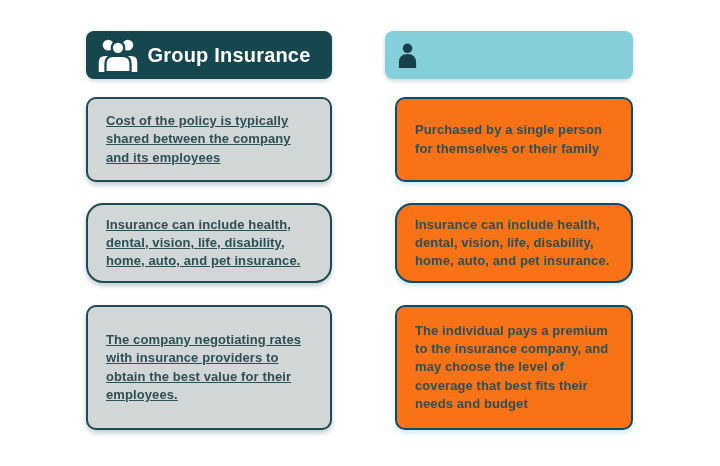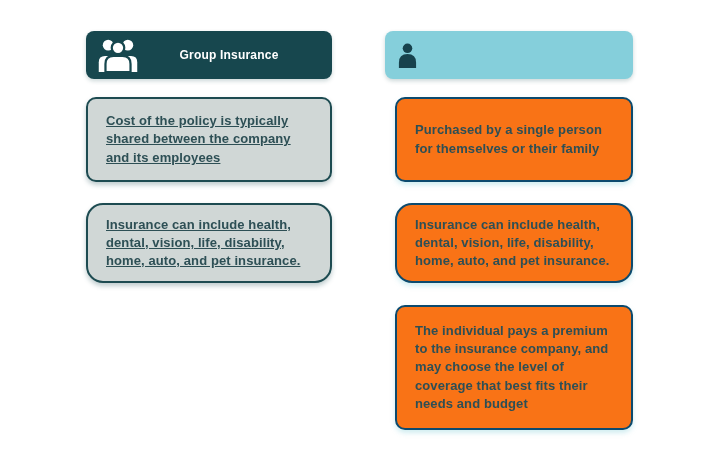--- a/index.html
+++ b/index.html
@@ -34,21 +34,21 @@
   .header-right { background: #85cfdb; color: #17424d; }
   .header .icon-box {
     flex: 0 0 auto;
     display: flex;
     align-items: center;
     justify-content: center;
   }
   .header-label {
     flex: 1 1 auto;
     text-align: center;
-    font-size: 12px;
+    font-size: 20px;
     font-weight: 700;
     letter-spacing: 0.2px;
     white-space: nowrap;
   }
 
   .card {
     box-sizing: border-box;
     border-radius: 10px;
     display: flex;
     align-items: center;
@@ -99,20 +99,23 @@
       </span>
       <span class="header-label">Group Insurance</span>
     </div>
 
     <div class="card card-left row1">
       <span>Cost of the policy is typically shared between the company and its employees</span>
     </div>
     <div class="card card-left row2">
       <span>Insurance can include health, dental, vision, life, disability, home, auto, and pet insurance.</span>
     </div>
+    <div class="card card-left row3">
+      <span>The company negotiating rates with insurance providers to obtain the best value for their employees.</span>
+    </div>
   </div>
 
   <div class="column col-right">
     <div class="header header-right">
       <span class="icon-box">
         <svg width="21" height="25" viewBox="0 0 22 26" aria-hidden="true">
           <g fill="#17424d">
             <circle cx="11" cy="5.5" r="5"></circle>
             <path d="M2 26 v-5.5 q0 -9 9 -9 q9 0 9 9 V26 z"></path>
           </g>

